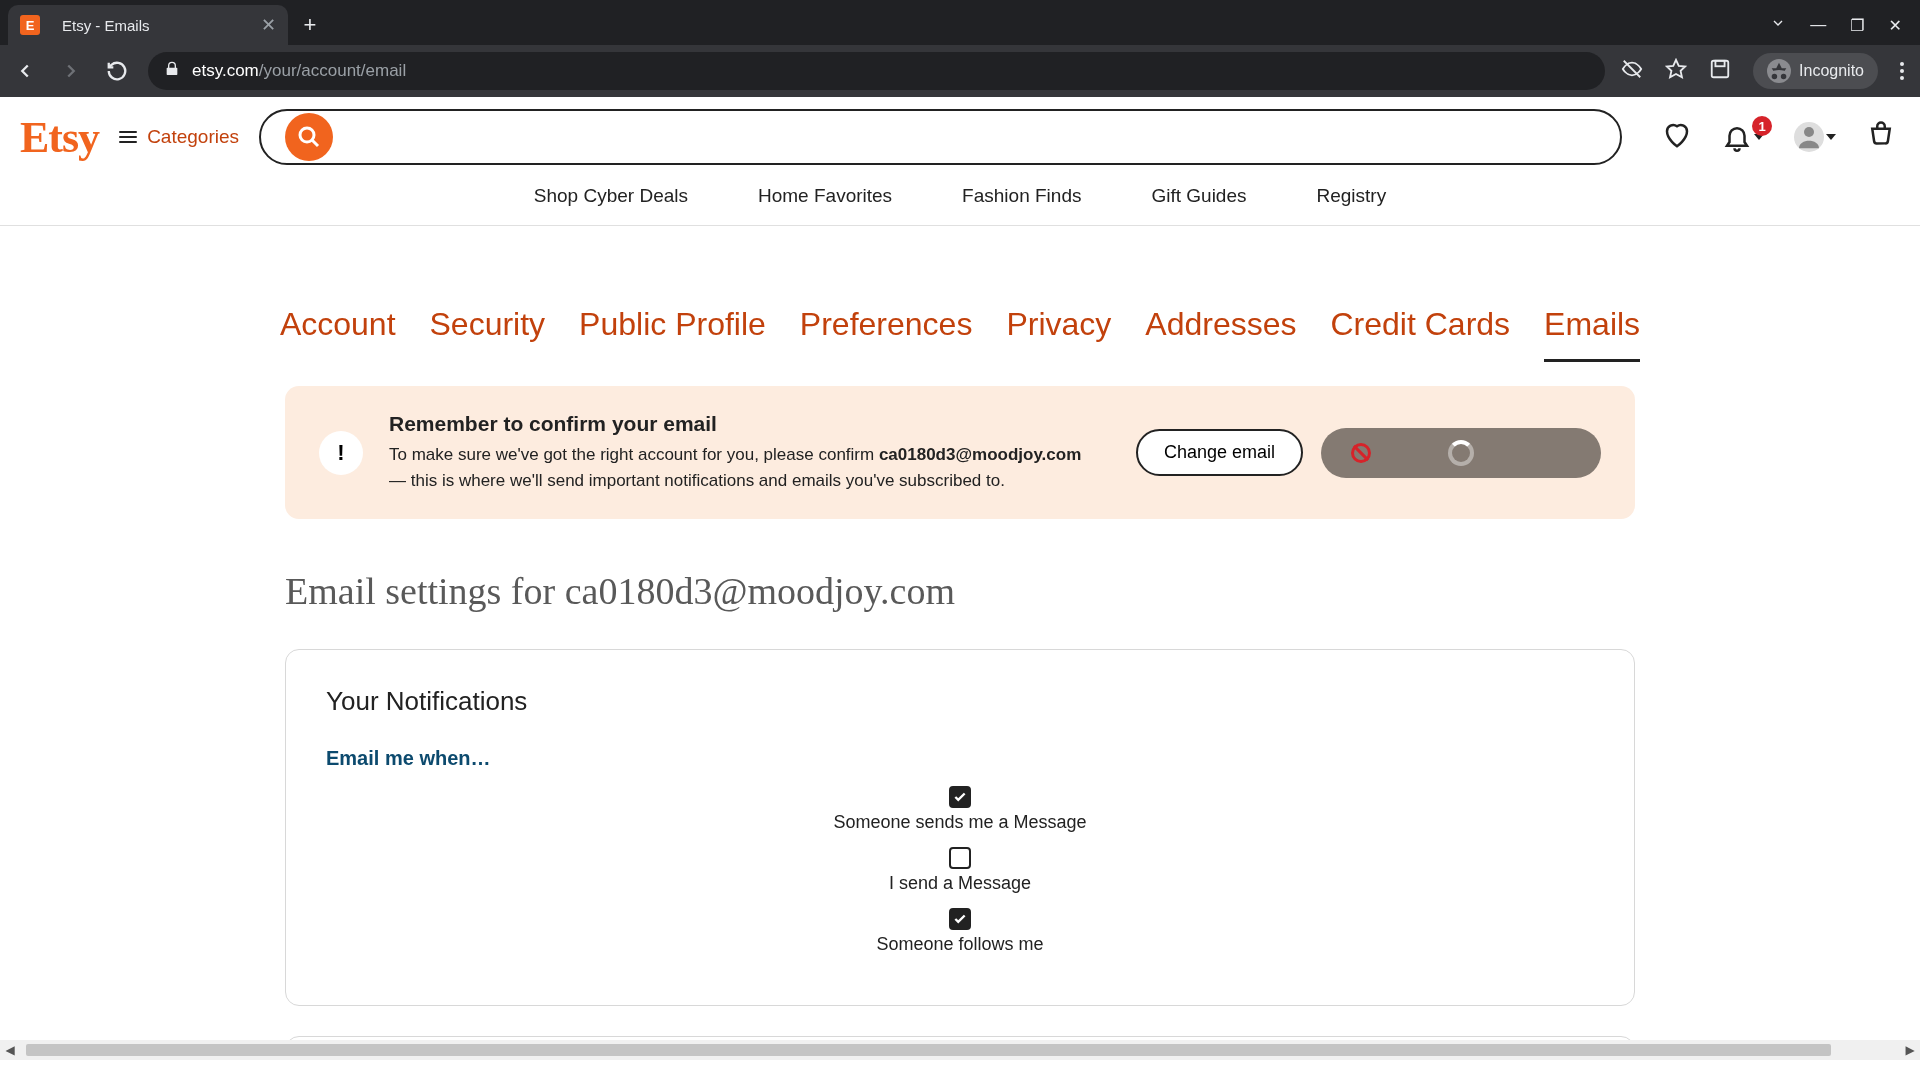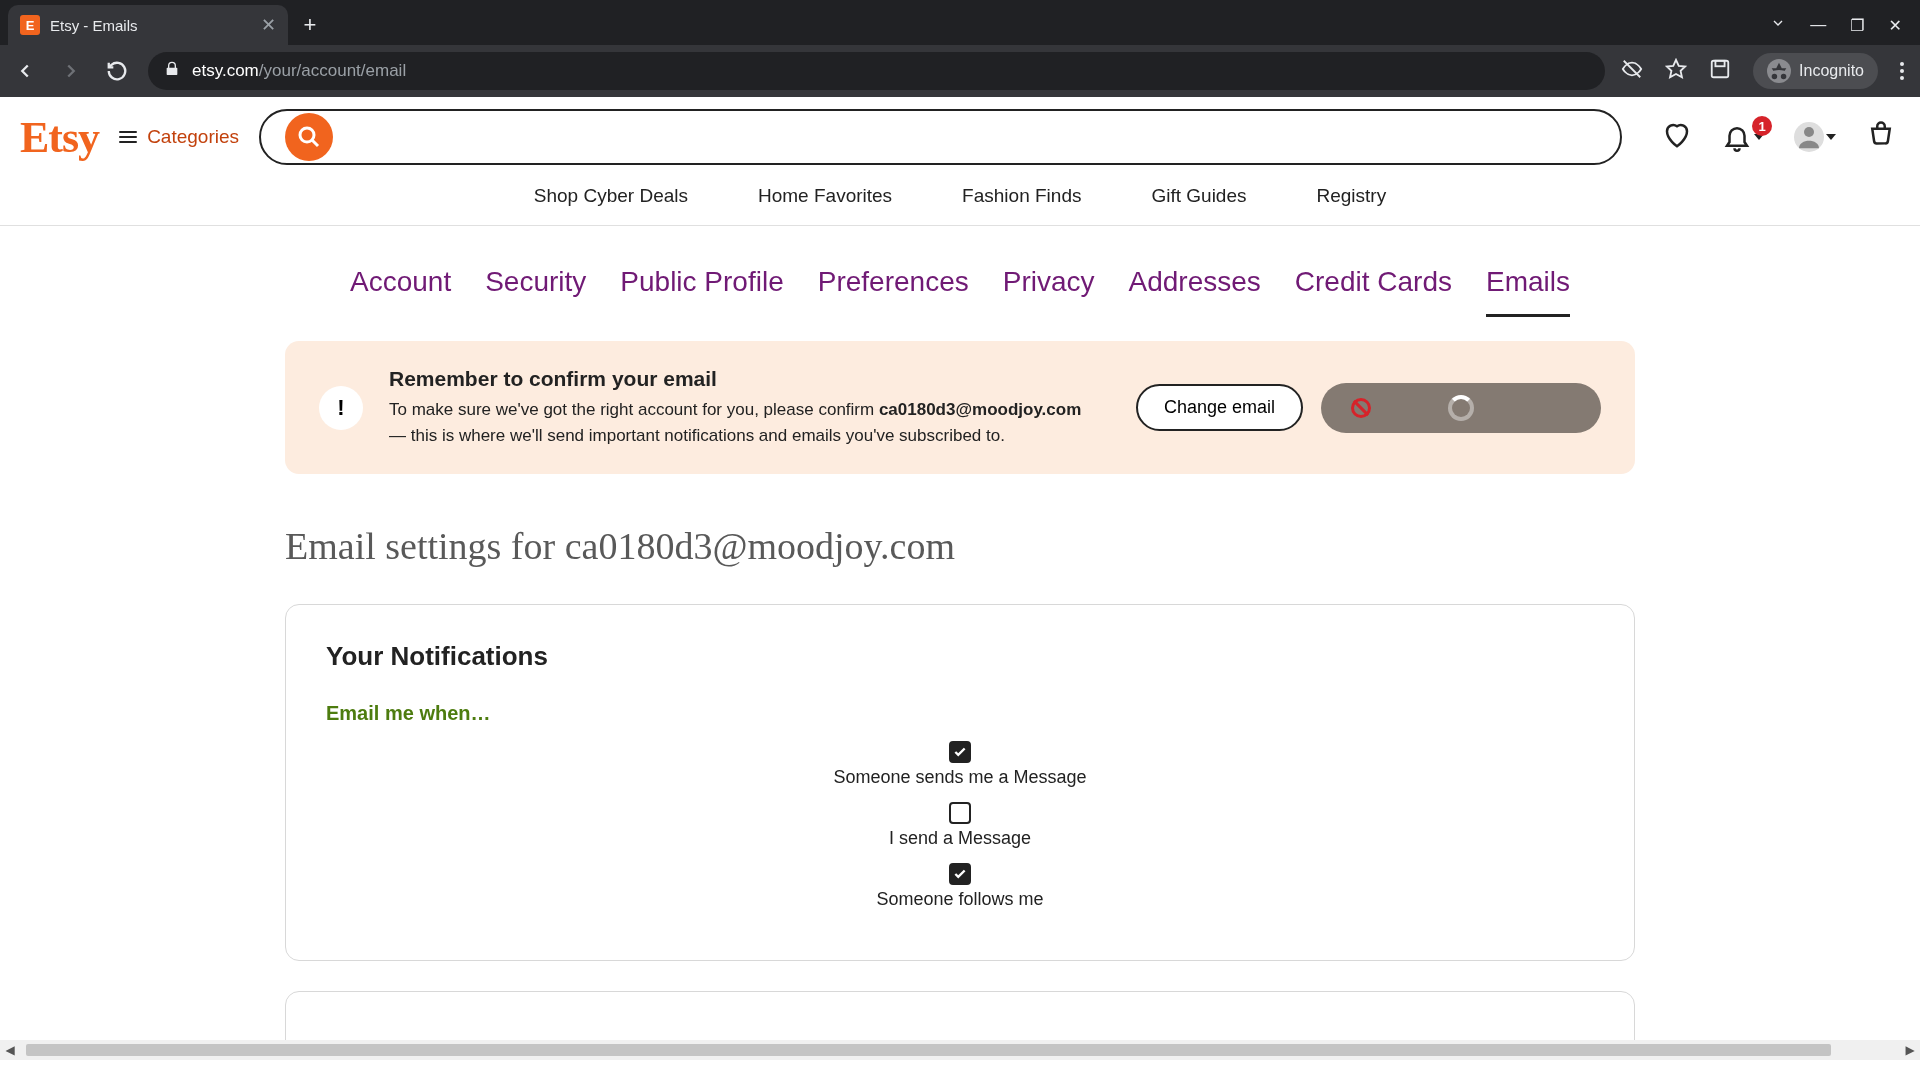--- a/index.html
+++ b/index.html
@@ -3,21 +3,21 @@
 <meta charset="utf-8">
 <style>
 * { margin: 0; padding: 0; box-sizing: border-box; }
 body { font-family: -apple-system, BlinkMacSystemFont, "Segoe UI", Helvetica, Arial, sans-serif; background: #fff; width: 1920px; height: 1080px; overflow: hidden; }
 
 
 .browser-chrome { background: #202124; color: #e8eaed; }
 .titlebar { display: flex; align-items: flex-end; height: 45px; padding-left: 8px; }
 .tab { display: flex; align-items: center; background: #35363a; border-radius: 10px 10px 0 0; height: 40px; padding: 0 12px; min-width: 280px; gap: 10px; }
 .tab .favicon { width: 20px; height: 20px; background: #f1641e; color: #fff; display: flex; align-items: center; justify-content: center; font-weight: 700; font-size: 13px; border-radius: 3px; }
-.tab .title { font-size: 15px; flex: 1; }
+.tab .title { font-size: 15px; flex: 1; margin-left: 12px; }
 .tab .close { font-size: 18px; color: #9aa0a6; cursor: pointer; }
 .new-tab { width: 32px; height: 32px; display: flex; align-items: center; justify-content: center; color: #e8eaed; font-size: 22px; margin-left: 6px; margin-bottom: 4px; cursor: pointer; }
 .titlebar-spacer { flex: 1; }
 .window-controls { display: flex; gap: 24px; padding: 0 18px 10px 0; color: #e8eaed; align-items: center; }
 .window-controls span { font-size: 16px; cursor: pointer; }
 .chev-down svg { width: 16px; height: 16px; }
 
 .addrbar { display: flex; align-items: center; height: 52px; background: #35363a; padding: 0 10px; gap: 16px; }
 .nav-btn { width: 30px; height: 30px; display: flex; align-items: center; justify-content: center; color: #e8eaed; cursor: pointer; }
 .nav-btn.disabled { color: #6e7176; }
@@ -56,21 +56,21 @@
 .caret-down { width: 0; height: 0; border-left: 5px solid transparent; border-right: 5px solid transparent; border-top: 6px solid #222; }
 .badge-count { position: absolute; top: -6px; right: -8px; background: #d6232a; color: #fff; border-radius: 50%; width: 20px; height: 20px; font-size: 13px; font-weight: 700; display: flex; align-items: center; justify-content: center; }
 .profile-circle { width: 30px; height: 30px; border-radius: 50%; background: #dedede; display: flex; align-items: center; justify-content: center; }
 
 
 .subnav { display: flex; justify-content: center; gap: 70px; padding: 8px 0 18px 0; border-bottom: 1px solid #e0e0e0; }
 .subnav a { font-size: 19px; color: #222; text-decoration: none; cursor: pointer; text-align: right; }
 
 
 .account-tabs { display: flex; justify-content: center; gap: 34px; padding: 40px 0 0 0; }
-.account-tabs a { font-size: 28px; color: #701a75; text-decoration: none; padding-bottom: 16px; cursor: pointer; font-weight: 400; }
+.account-tabs a { font-size: 32px; color: #c2410c; text-decoration: none; padding-bottom: 16px; cursor: pointer; font-weight: 400; margin-top: 40px; }
 .account-tabs a.active { border-bottom: 3px solid #222; font-weight: 500; }
 
 
 .content { max-width: 1350px; margin: 0 auto; padding: 24px 0 0 0; }
 
 .alert { background: #fdecdf; border-radius: 14px; padding: 26px 34px; display: flex; align-items: center; gap: 26px; }
 .alert-badge { width: 44px; height: 44px; border-radius: 50%; background: #fff; display: flex; align-items: center; justify-content: center; font-size: 22px; font-weight: 700; flex-shrink: 0; }
 .alert-text { flex: 1; }
 .alert-title { font-size: 21px; font-weight: 600; margin-bottom: 6px; color: #222; }
 .alert-body { font-size: 17px; color: #222; line-height: 1.5; max-width: 700px; }
@@ -79,22 +79,22 @@
 .btn-outline { border: 2px solid #222; background: #fff; border-radius: 30px; padding: 11px 26px; font-size: 18px; font-weight: 500; cursor: pointer; }
 .btn-confirm { background: #847a72; border: none; border-radius: 30px; padding: 0; width: 280px; height: 50px; cursor: not-allowed; position: relative; display:flex; align-items:center; justify-content:center; }
 .btn-confirm .no-icon { width: 20px; height: 20px; border: 3px solid #d6232a; border-radius: 50%; position: absolute; left: 30px; }
 .btn-confirm .no-icon::after { content: ""; position: absolute; width: 20px; height: 3px; background: #d6232a; top: 50%; left: 50%; transform: translate(-50%, -50%) rotate(45deg); }
 .spinner { width: 26px; height: 26px; border: 4px solid rgba(255,255,255,0.4); border-top-color: #fff; border-radius: 50%; animation: spin 1s linear infinite; }
 @keyframes spin { to { transform: rotate(360deg);} }
 
 .settings-heading { font-family: Georgia, "Times New Roman", serif; font-size: 38px; color: #595959; font-weight: 400; margin: 50px 0 36px 0; }
 
 .card { border: 1px solid #d8d8d8; border-radius: 14px; padding: 36px 40px; margin-bottom: 30px; }
-.card-title { font-size: 26px; font-weight: 700; margin-bottom: 30px; color: #222; }
-.subhead { font-size: 20px; font-weight: 600; margin-bottom: 16px; color: #4d7c0f; }
+.card-title { font-size: 26px; font-weight: 400; margin-bottom: 30px; color: #222; }
+.subhead { font-size: 20px; font-weight: 600; margin-bottom: 16px; color: #0c4a6e; }
 .checkbox-row { display: flex; align-items: center; gap: 4px; margin-bottom: 14px; cursor: pointer; flex-direction: column; }
 .checkbox { width: 22px; height: 22px; border: 2px solid #222; border-radius: 4px; display: flex; align-items: center; justify-content: center; flex-shrink: 0; }
 .checkbox.checked { background: #222; }
 .checkbox.checked svg { width: 14px; height: 14px; color: #fff; }
 .checkbox-label { font-size: 18px; color: #222; }
 
 
 .hscroll { position: absolute; bottom: 0; left: 0; right: 0; height: 20px; background: #f0f0f0; display: flex; align-items: center; }
 .hscroll .arrow { width: 20px; text-align: center; color: #555; font-size: 12px; cursor: pointer; }
 .hscroll .track { flex: 1; height: 14px; background: #f0f0f0; position: relative; }

